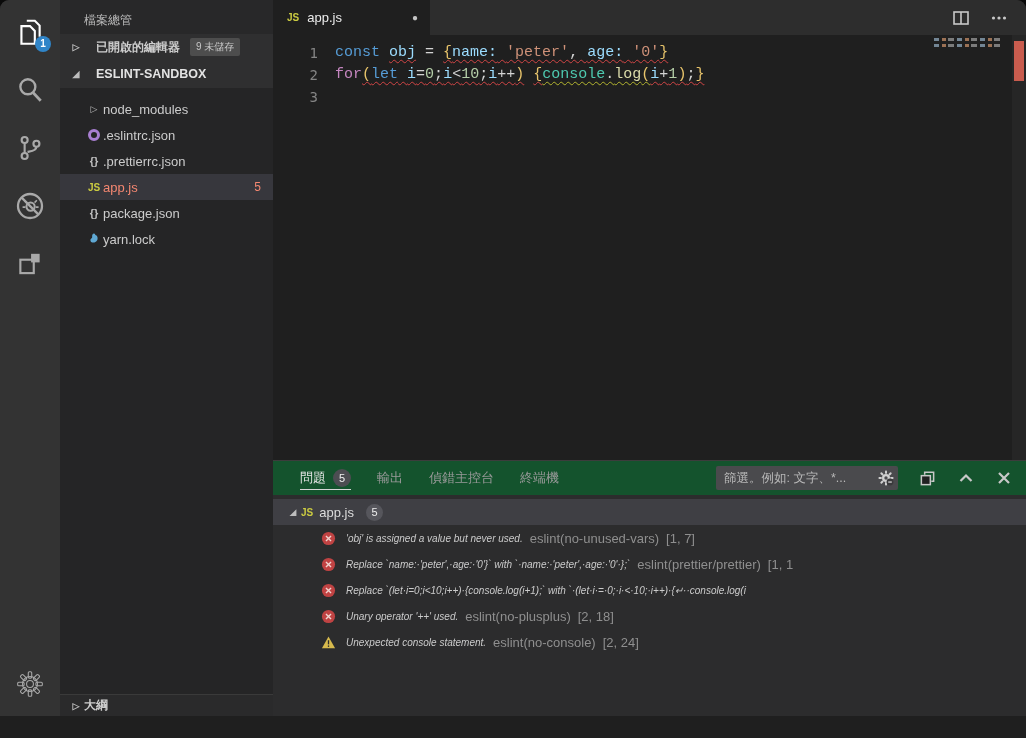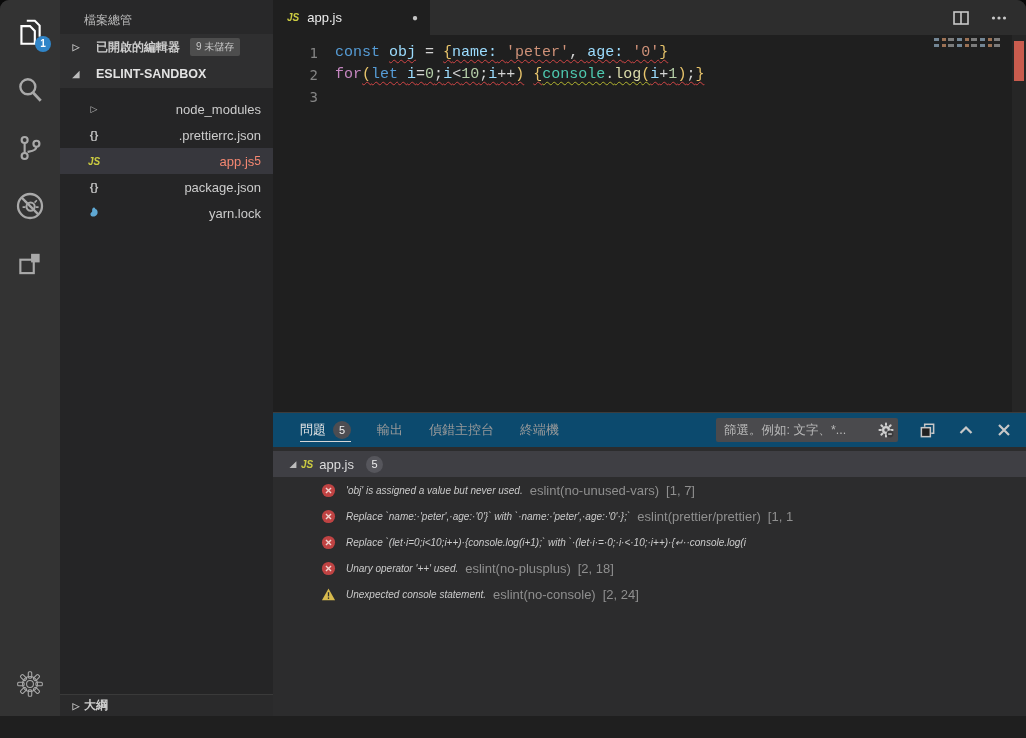--- a/index.html
+++ b/index.html
@@ -29,26 +29,26 @@
   .sidebar{position:relative;width:213px;background:#252526;flex:none;overflow:hidden;}
   .sb-title{height:34px;padding:12px 0 0 24px;font-size:12px;color:#BBBBBB;background:#282829;}
   .sb-section{display:flex;align-items:center;height:26px;padding:0 8px 0 8px;background:#2F2F30;font-weight:bold;color:#CCCCCC;font-size:12px;}
   .sb-section.root{height:28px;color:#E3E3E3;font-size:12.5px;}
   .twistie{width:16px;flex:none;text-align:center;font-size:9px;color:#BDBDBD;font-style:normal;}
   .sb-section .sb-label{margin-left:12px;}
   .oe-badge{margin-left:10px;background:#4D4D4D;color:#C7C7C7;font-size:10px;font-weight:normal;padding:2px 6px;border-radius:2px;}
   .file-tree{margin-top:8px;}
   .tree-row{display:flex;align-items:center;height:26px;padding:0 12px 0 25px;font-size:13px;color:#CCCCCC;cursor:pointer;}
   .tree-row .slot{width:18px;flex:none;display:flex;align-items:center;justify-content:center;}
-  .tree-row .flabel{margin-left:6px;flex:1;white-space:nowrap;overflow:hidden;text-align:right;}
+  .tree-row .flabel{flex:1;white-space:nowrap;overflow:hidden;}
   .tree-row .fbadge{flex:none;font-size:12px;}
   .tree-row.selected{background:var(--selection-bg);}
   .tree-row.error .flabel,.tree-row.error .fbadge{color:var(--error-red);}
   .fi{display:inline-block;}
-  .fi-js{color:#CBCB41;font-weight:bold;font-style:italic;font-size:10px;letter-spacing:0;}
+  .fi-js{color:#CBCB41;font-weight:bold;font-size:10px;letter-spacing:0;}
   .fi-json{color:#BFBFBF;font-weight:bold;font-size:11px;}
   .fi-eslint{width:12px;height:12px;border:3px solid #A97FD1;border-radius:50%;}
   .outline{position:absolute;bottom:0;left:0;width:100%;height:22px;display:flex;align-items:center;padding-left:8px;font-weight:bold;font-size:12px;color:#CCCCCC;border-top:1px solid #3A3A3A;background:#2A2A2B;}
 
   
   .editorarea{flex:1;display:flex;flex-direction:column;min-width:0;}
   .tabbar{height:35px;background:#2D2D2D;display:flex;align-items:stretch;flex:none;}
   .tab{width:157px;background:#1F1F1F;display:flex;align-items:center;padding:0 12px 0 14px;cursor:pointer;}
   .tab .tab-label{margin-left:8px;font-size:13px;color:#ECECEC;}
   .tab .dot{margin-left:auto;color:#C4C4C4;font-size:10px;}
@@ -60,21 +60,21 @@
   .ln{width:60px;padding-right:15px;text-align:right;color:#858585;flex:none;font-size:14px;}
   .ctext{margin-left:2px;white-space:pre;color:#D4D4D4;font-family:Liberation Mono, monospace;}
   .sq-e{text-decoration:underline;text-decoration-style:wavy;text-decoration-color:var(--squiggle-error);text-decoration-thickness:1px;text-underline-offset:3px;}
   .sq-w{text-decoration:underline;text-decoration-style:wavy;text-decoration-color:var(--squiggle-warning);text-decoration-thickness:1px;text-underline-offset:3px;}
   .minimap{position:absolute;top:3px;right:26px;width:66px;cursor:pointer;}
   .minimap i{display:block;height:3px;margin-bottom:3px;opacity:.75;background:repeating-linear-gradient(90deg,#8FA8BC 0 5px,transparent 5px 8px,#C58D67 8px 12px,transparent 12px 14px,#9a9a9a 14px 20px,transparent 20px 23px);}
   .overview{position:absolute;top:0;right:0;bottom:0;width:14px;background:#262626;}
   .ov-err{position:absolute;top:6px;right:2px;width:10px;height:40px;background:var(--overview-error);display:block;}
 
   
-  .panel{height:304px;flex:none;background:#0c4a6e;border-top:1px solid #3c3c3c;display:flex;flex-direction:column;}
+  .panel{height:256px;flex:none;background:#14532d;border-top:1px solid #3c3c3c;display:flex;flex-direction:column;}
   .panel-tabs{height:34px;flex:none;display:flex;align-items:center;padding-left:27px;gap:26px;}
   .ptab{position:relative;height:100%;display:flex;align-items:center;gap:7px;font-size:13px;color:#9A9A9A;cursor:pointer;}
   .ptab.active{color:#E7E7E7;}
   .ptab.active::after{content:"";position:absolute;left:0;right:0;bottom:5px;height:1px;background:#D7D7D7;}
   .ptab-badge{min-width:18px;height:18px;border-radius:50%;background:#4D4D52;color:#F0F0F0;font-size:11px;line-height:18px;text-align:center;}
   .panel-right{margin-left:auto;display:flex;align-items:center;gap:21px;padding-right:14px;}
   .filter{position:relative;width:182px;height:24px;background:#4A4A4D;border-radius:2px;}
   .filter input{width:100%;height:100%;background:transparent;border:none;outline:none;color:#D0D0D0;font-size:12.5px;padding:0 26px 0 8px;font-family:"Liberation Sans",sans-serif;}
   .filter input::placeholder{color:#B8B8B8;opacity:1;}
   .filter-icon{position:absolute;right:4px;top:4px;display:flex;cursor:pointer;}
@@ -167,20 +167,27 @@
 
       <div class="file-tree">
   <div class="tree-row">
     <span class="slot">
               <span class="twistie">▷</span>
             </span>
     <span class="flabel">node_modules</span>
 
   </div>
 
+  <div class="tree-row">
+    <span class="slot">
+              <span class="fi fi-eslint"></span>
+            </span>
+    <span class="flabel">.eslintrc.json</span>
+
+  </div>
 
   <div class="tree-row">
     <span class="slot">
               <span class="fi fi-json">{}</span>
             </span>
     <span class="flabel">.prettierrc.json</span>
 
   </div>
 
   <div class="tree-row selected error">

